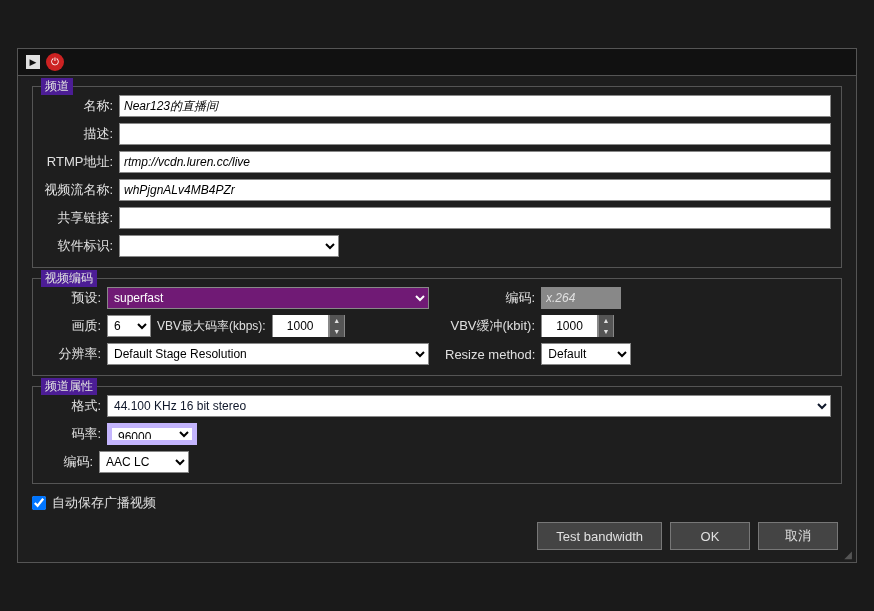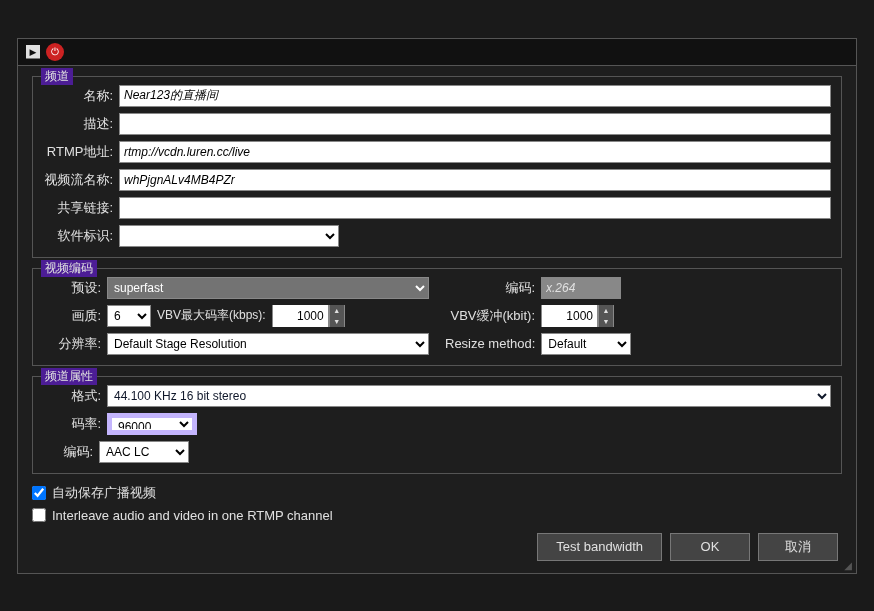--- a/index.html
+++ b/index.html
@@ -131,21 +131,21 @@
     .num-input {
       background: #fff;
       color: #000;
       border: none;
       border-right: 1px solid #888;
       padding: 2px 4px;
       font-size: 12px;
       height: 22px;
       width: 56px;
       outline: none;
-      text-align: right;
+      text-align: center;
     }
     .spinner-group {
       display: flex;
       align-items: center;
       border: 1px solid #888;
       height: 22px;
     }
     
     .checkbox-row {
       display: flex;
@@ -228,21 +228,21 @@
 
     <div class="section">
       <span class="section-title">视频编码</span>
 
       <div style="display:grid; grid-template-columns:1fr 1fr; gap:6px 16px;">
 
         <div>
 
           <div class="form-row">
             <span class="ve-label">预设:</span>
-            <select style="flex:1; background:#737373; color:#fff; border:1px solid #888; height:22px; font-size:12px;">
+            <select style="flex:1; background:#701a75; color:#fff; border:1px solid #888; height:22px; font-size:12px;">
               <option value="superfast" selected="">superfast</option>
               <option value="fast">fast</option>
               <option value="medium">medium</option>
               <option value="slow">slow</option>
               <option value="veryfast">veryfast</option>
               <option value="ultrafast">ultrafast</option>
             </select>
           </div>
 
           <div class="form-row">
@@ -338,24 +338,20 @@
             </select>
           </div>
         </div>
       </div>
     </div>
 
     <div class="checkbox-row">
       <input type="checkbox" id="chk-autosave" checked="" style="">
       <label for="chk-autosave">自动保存广播视频</label>
     </div>
-    <div class="checkbox-row">
-      <input type="checkbox" id="chk-interleave" style="">
-      <label for="chk-interleave">Interleave audio and video in one RTMP channel</label>
-    </div>
 
     <div class="btn-row">
       <button class="btn">Test bandwidth</button>
       <button class="btn">OK</button>
       <button class="btn">取消</button>
     </div>
   </div>
 
   <span class="resize-handle">◢</span>
 </div>

